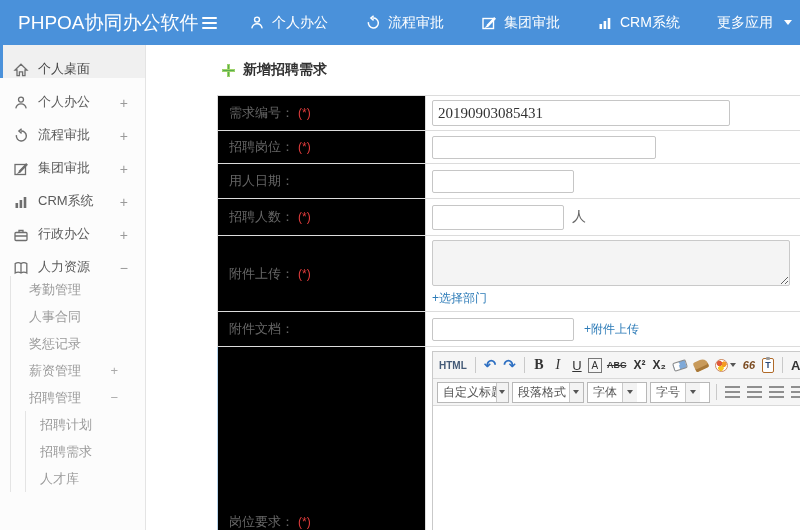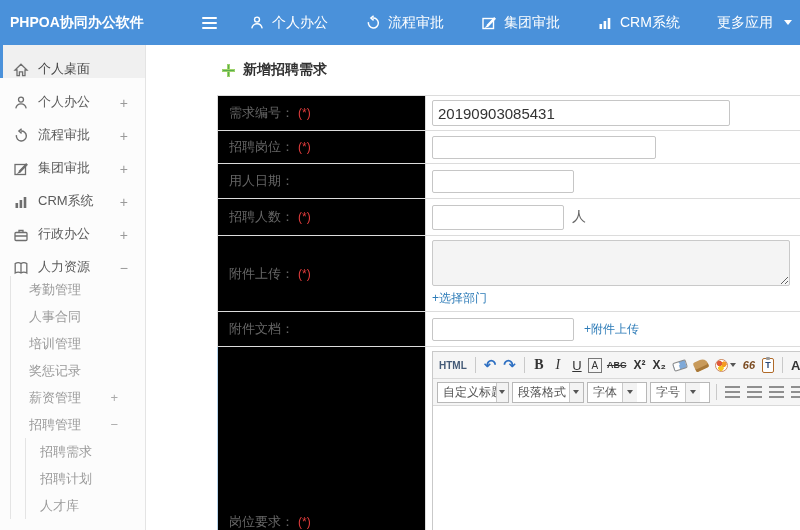--- a/index.html
+++ b/index.html
@@ -4,21 +4,21 @@
 <style>
   * { box-sizing: border-box; }
   html,body { margin:0; padding:0; }
   body {
     width:800px; height:530px; overflow:hidden; background:#fff;
     font-family:"Liberation Sans","DejaVu Sans",sans-serif; font-size:13px; color:#555;
   }
 
   
   .topbar { height:45px; background:#4a91da; display:flex; align-items:center; color:#fff; }
-  .brand  { font-size:14px; font-weight:bold; padding-left:10px; width:186px; white-space:nowrap; }
+  .brand  { font-size:19px; font-weight:normal; padding-left:18px; width:186px; white-space:nowrap; }
   .hamburger { margin-left:12px; display:flex; flex-direction:column; gap:3px; cursor:pointer; padding:4px; }
   .hamburger span { width:15px; height:2px; background:#fff; border-radius:1px; }
   .topnav { display:flex; align-items:center; margin-left:28px; gap:37px; }
   .nav-item { display:flex; align-items:center; gap:7px; font-size:14px; cursor:pointer; white-space:nowrap; }
   .caret-down { width:0; height:0; border-left:4px solid transparent; border-right:4px solid transparent; border-top:5px solid #fff; margin-left:4px; }
 
   .icn { display:block; }
 
   
   .layout { display:flex; height:485px; }
@@ -41,21 +41,21 @@
   .plus-icon::before { content:""; position:absolute; left:5px; top:0;  width:3px;  height:13px; background:#5aaf4b; box-shadow:0 0 0 1px #9ed36a inset; border-radius:1px; }
   .plus-icon::after  { content:""; position:absolute; left:0;  top:5px; width:13px; height:3px;  background:#5aaf4b; box-shadow:0 0 0 1px #9ed36a inset; border-radius:1px; }
 
   
   .form-table { border-collapse:collapse; table-layout:fixed; width:700px; margin:16px 0 0 71px; }
   .form-table td { border:1px solid #dcdcdc; vertical-align:middle; }
   td.lbl-cell { width:208px; padding-left:11px; background:#000000; color:#666; }
   td.val-cell { padding:4px 6px; background:#fff; }
   tr.editor-row td.lbl-cell { border-left:1px solid #b7d3ea; }
   .req { color:#e23c3c; font-size:12px; margin-left:4px; }
-  .txt { border:1px solid #c6c6c6; border-radius:2px; height:23px; font-size:13px; color:#333; padding:0 5px; font-family:Liberation Sans, sans-serif; background:#fff; }
+  .txt { border:1px solid #c6c6c6; border-radius:2px; height:23px; font-size:13px; color:#333; padding:0 5px; font-family:Liberation Serif, serif; background:#fff; }
   .txt-big { height:26px; font-size:15px; }
   .unit { color:#666; margin-left:8px; font-size:14px; }
   .link { color:#2e7cb8; font-size:12px; text-decoration:none; cursor:pointer; }
   .dept-area { width:358px; height:46px; background:#f4f4f4; border:1px solid #c9c9c9; border-radius:2px; resize:both; font-family:inherit; }
   .stack { display:flex; flex-direction:column; gap:4px; }
   .inline { display:flex; align-items:center; }
 
   
   .editor { width:455px; border:1px solid #c9c9c9; background:#fff; }
   .ed-toolbar { background:#f5f5f5; border-bottom:1px solid #d9d9d9; height:27px; display:flex; align-items:center; padding:0 4px; gap:3px; overflow:hidden; }
@@ -220,39 +220,36 @@
     </div>
 
     <div class="submenu">
       <div class="sub-item">
         <span>考勤管理</span>
       </div>
       <div class="sub-item">
         <span>人事合同</span>
       </div>
       <div class="sub-item">
-        <span>培训管理</span>
-      </div>
-      <div class="sub-item">
         <span>奖惩记录</span>
       </div>
       <div class="sub-item">
         <span>薪资管理</span>
         <span class="toggle">+</span>
       </div>
       <div class="sub-item">
         <span>招聘管理</span>
         <span class="toggle">−</span>
       </div>
       <div class="submenu3">
         <div class="sub-item">
-          <span>招聘需求</span>
+          <span>招聘计划</span>
         </div>
         <div class="sub-item">
-          <span>招聘计划</span>
+          <span>招聘需求</span>
         </div>
         <div class="sub-item">
           <span>人才库</span>
         </div>
       </div>
     </div>
   </aside>
 
   <main class="content">
     <div class="page-title">

